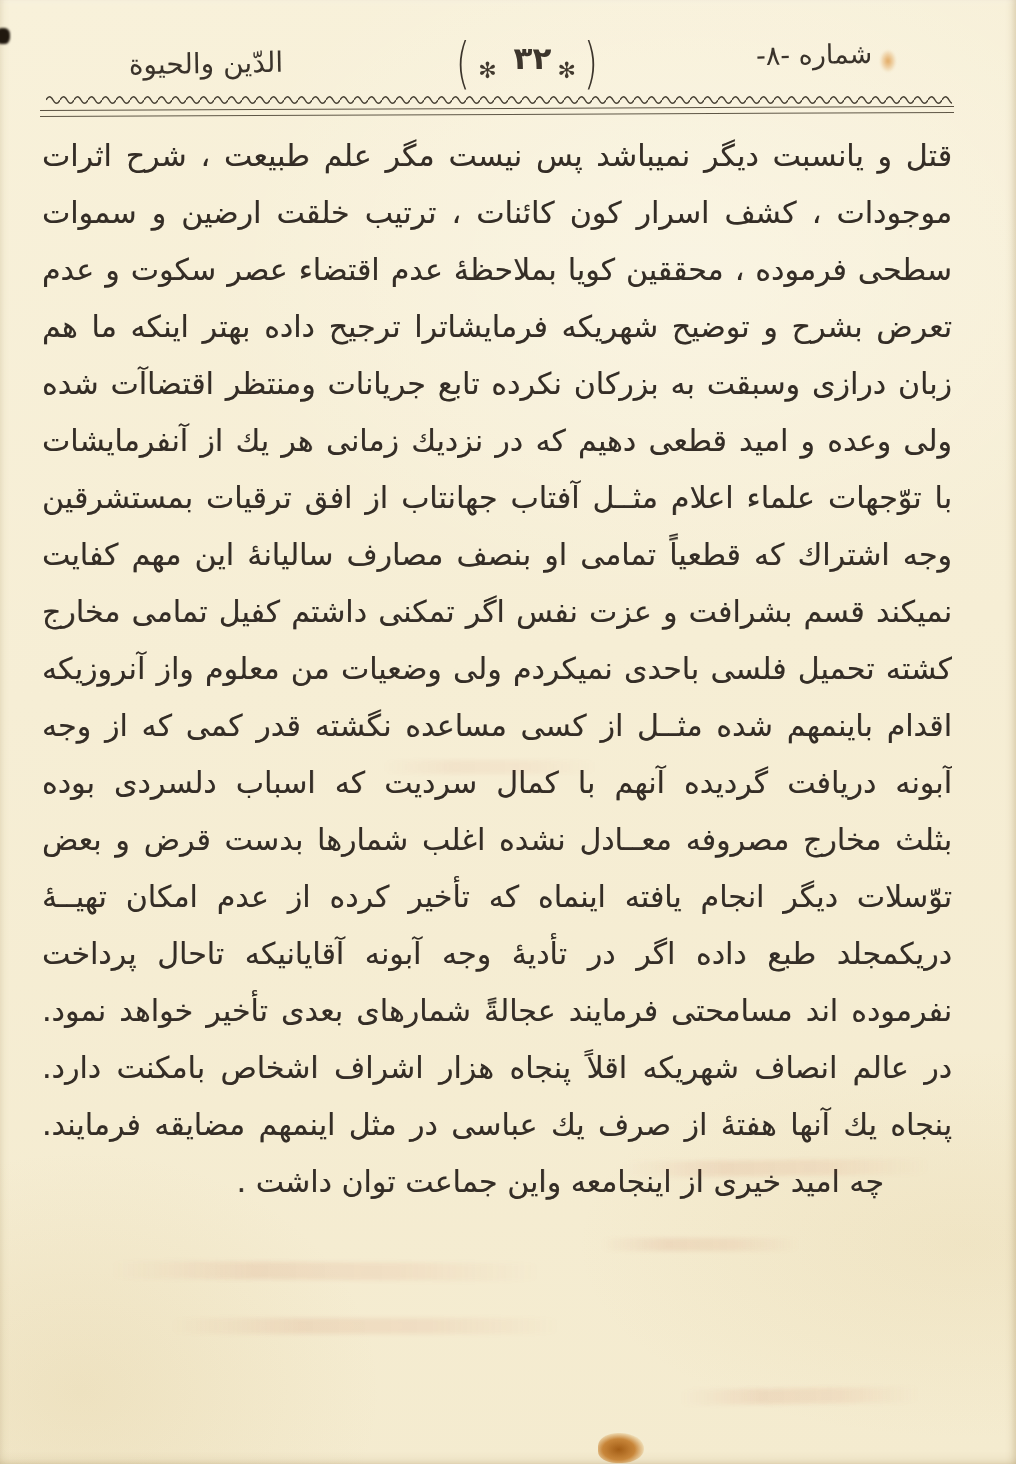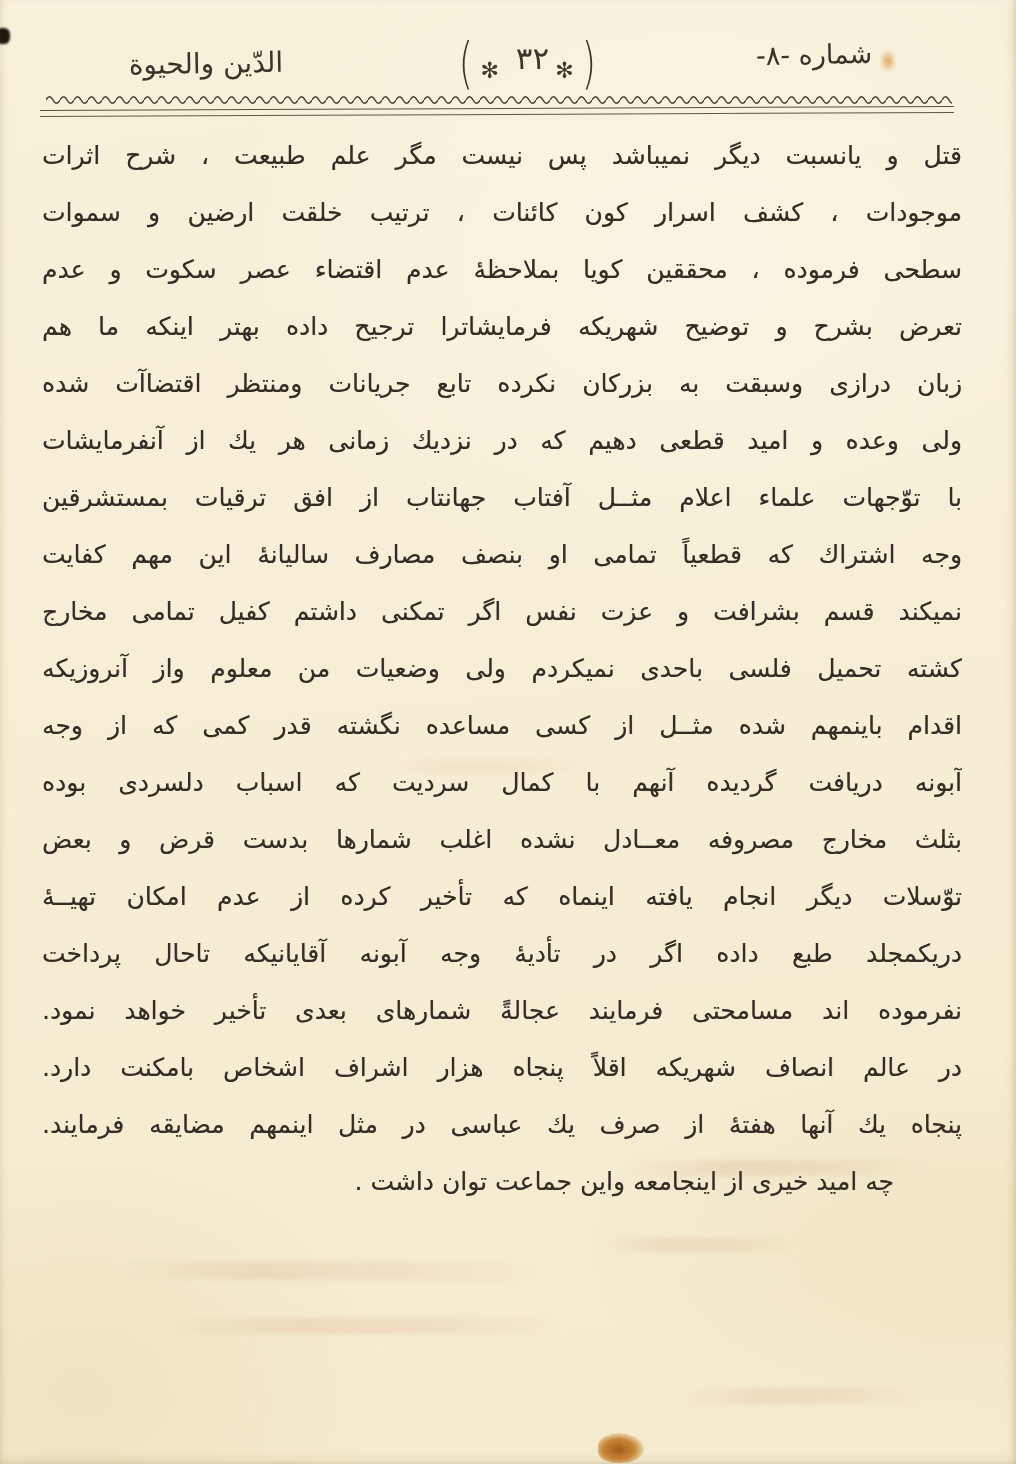--- a/index.html
+++ b/index.html
@@ -27,32 +27,32 @@
     position:absolute; top:47px; left:116px; width:180px;
     font-size:28px; text-align:center; transform:rotate(-1deg); color:#3a332b;
   }
   .pagenum-wrap{
     position:absolute; top:28px; left:447px; width:160px; height:70px;
     display:flex; align-items:center; justify-content:center; gap:4px;
     direction:ltr; color:#3c352c;
   }
   .arc{font-size:56px; font-weight:200; transform:scaleX(0.65); line-height:60px;}
   .floret{font-size:22px; margin-top:14px; color:#423a2f;}
-  .pagenum{font-size:31px; font-weight:normal; margin:0 2px 10px 13px; letter-spacing:2px;}
+  .pagenum{font-size:31px; font-weight:bold; margin:0 2px 10px 13px; letter-spacing:2px;}
   
   .wavy-rule{position:absolute; top:92px; left:46px; width:906px; height:12px;}
   .double-rule{
     position:absolute; top:108px; left:40px; width:914px; height:5px;
     border-top:1.7px solid #585040; border-bottom:1.7px solid #5e5646;
     transform:rotate(-0.25deg);
   }
   
   .body-text{
-    position:absolute; top:127px; right:54px; left:42px;
-    direction:rtl; font-size:25px; color:#342d26;
+    position:absolute; top:127px; right:64px; left:42px;
+    direction:rtl; font-size:30px; color:#342d26;
     text-shadow:0.3px 0.3px 0.5px rgba(52,45,38,0.45);
   }
   .line{
     height:57px; line-height:57px;
     text-align:justify; text-align-last:justify;
     overflow:hidden; white-space:nowrap;
   }
   .line.last{text-align-last:right; padding-left:160px; padding-right:68px;}
   
   .stain{position:absolute; pointer-events:none;}

